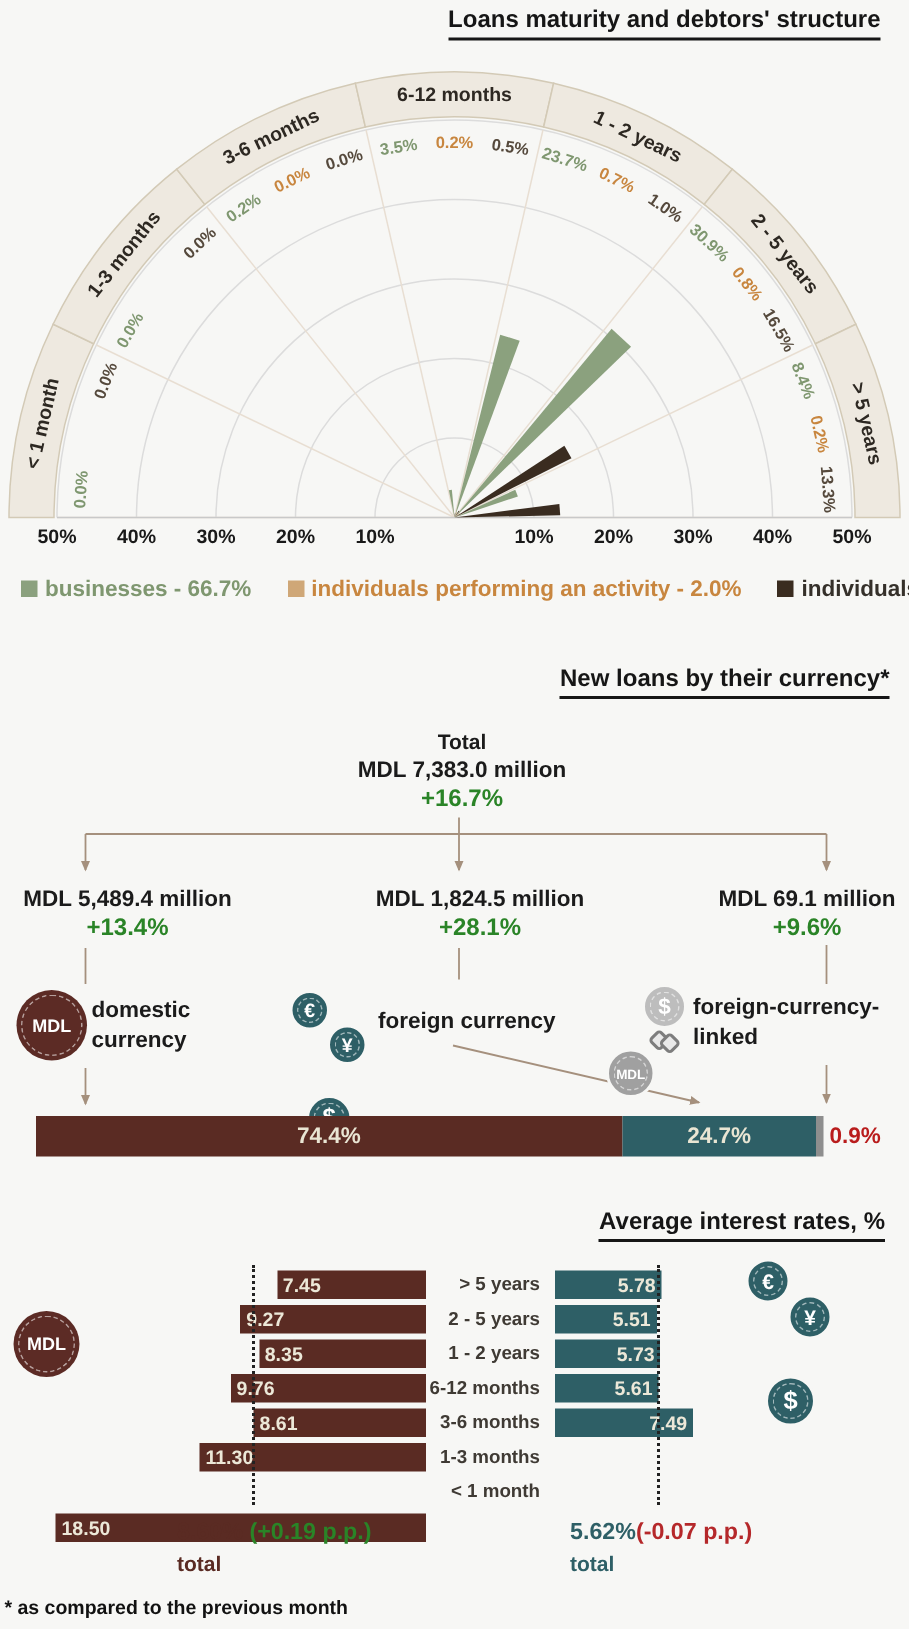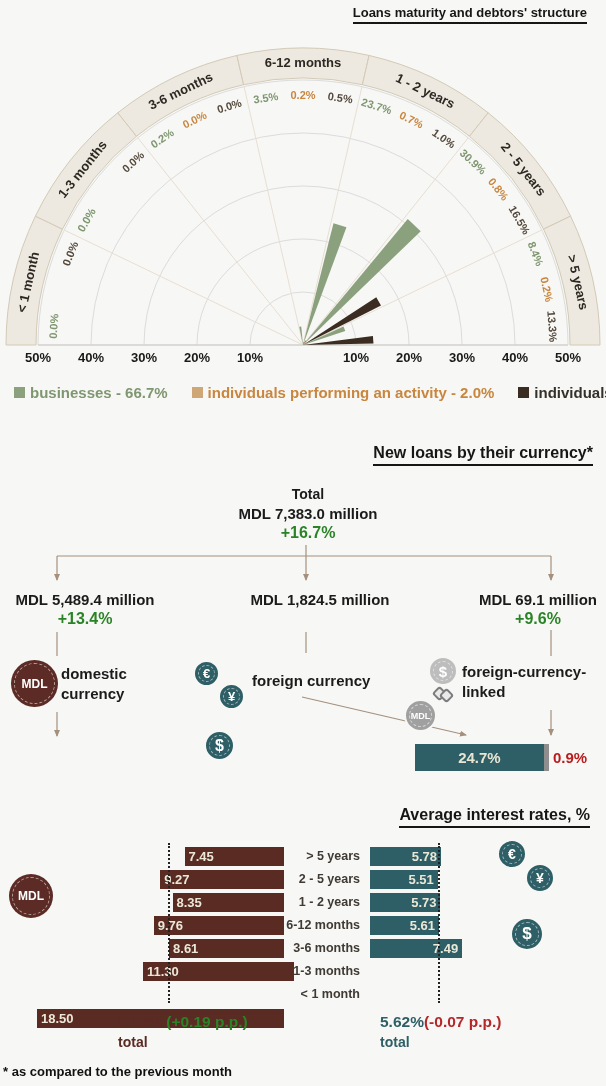--- a/index.html
+++ b/index.html
@@ -1,19 +1,19 @@
 <!DOCTYPE html>
 <html><head>
 <meta charset="utf-8">
 <style>
   html,body{margin:0;padding:0;}
   body{font-family:"Liberation Sans",sans-serif;background:#f7f7f5;}
   .page{position:relative;width:606px;height:1086px;background:#f7f7f5;overflow:hidden;font-weight:700;color:#1b1b1b;}
   .abs{position:absolute;}
-  .sec-title{font-size:13px;border-bottom:2.5px solid #161616;padding-bottom:2px;white-space:nowrap;color:#161616;}
+  .sec-title{font-size:16px;border-bottom:2.5px solid #161616;padding-bottom:2px;white-space:nowrap;color:#161616;}
   .sec-title.small{font-size:16px;}
   
   .legend{display:flex;gap:24px;align-items:center;font-size:15px;white-space:nowrap;}
   .leg-item{display:flex;align-items:center;gap:5px;}
   .sq{width:11px;height:11px;display:inline-block;}
   .sq-green{background:#8ba17e;}
   .sq-orange{background:#cfa777;}
   .sq-dark{background:#3a2c20;}
   .leg-green{color:#7f9770;}
   .leg-orange{color:#c8863f;}
@@ -170,20 +170,21 @@
       <path d="M302,157 L466,195" marker-end="url(#arr)"></path>
     </g>
   </svg>
 
   <div class="abs center-block" style="top:588px;left:5px;width:160px;">
     <div class="t-amount">MDL 5,489.4 million</div>
     <div class="t-change">+13.4%</div>
   </div>
   <div class="abs center-block" style="top:588px;left:240px;width:160px;">
     <div class="t-amount">MDL 1,824.5 million</div>
+    <div class="t-change">+28.1%</div>
   </div>
   <div class="abs center-block" style="top:588px;left:460px;width:156px;">
     <div class="t-amount">MDL 69.1 million</div>
     <div class="t-change">+9.6%</div>
   </div>
 
   <div class="abs coin coin-maroon" style="left:11px;top:660px;width:47px;height:47px;font-size:12px;">
       <span>MDL</span>
     </div>
   <div class="abs icon-label" style="left:61px;top:664px;width:86px;">domestic currency</div>
@@ -206,20 +207,21 @@
         <span>$</span>
       </span>
     <span class="coin gray-dark abs" style="left:0;top:13px;width:33px;height:33px;font-size:9px;">
         <span>MDL</span>
       </span>
     <span class="chain" style="left:30px;top:32px;"></span>
   </div>
   <div class="abs icon-label" style="left:462px;top:662px;width:150px;">foreign-currency-linked</div>
 
   <div class="abs" style="left:24px;top:744px;width:540px;height:27px;">
+      <div class="seg" style="left: 0px; width: 390.6px; background: rgb(90, 43, 35);">74.4%</div>
       <div class="seg" style="left: 390.6px; width: 129.675px; background: rgb(46, 95, 102);">24.7%</div>
       <div class="seg" style="left: 520.275px; width: 4.725px; background: rgb(142, 142, 142);"></div>
       <div class="seg-out-label" style="left: 529px;">0.9%</div>
     </div>
 
   <div class="abs sec-title small" style="top:806px;right:16px;">Average interest rates, %</div>
 
   <div class="abs coin coin-maroon" style="left:9px;top:827px;width:44px;height:44px;font-size:12px;">
       <span>MDL</span>
     </div>
@@ -245,21 +247,21 @@
       <div class="rate-bar fx" style="left: 370px; top: 23px; width: 67.773px; padding-left: 32px;">5.51</div>
       <div class="rate-bar mdl" style="left: 172.528px; top: 46px; width: 111.472px;">8.35</div>
       <div class="rate-cat" style="left: 250px; top: 46px;">1 - 2 years</div>
       <div class="rate-bar fx" style="left: 370px; top: 46px; width: 70.479px;">5.73</div>
       <div class="rate-bar mdl" style="left: 153.704px; top: 69px; width: 130.296px;">9.76</div>
       <div class="rate-cat" style="left: 250px; top: 69px;">6-12 months</div>
       <div class="rate-bar fx" style="left: 370px; top: 69px; width: 69.003px;">5.61</div>
       <div class="rate-bar mdl" style="left: 169.056px; top: 92px; width: 114.943px;">8.61</div>
       <div class="rate-cat" style="left: 250px; top: 92px;">3-6 months</div>
       <div class="rate-bar fx" style="left: 370px; top: 92px; width: 92.127px;">7.49</div>
-      <div class="rate-bar mdl" style="left: 143px; top: 115px; width: 150.855px;">11.30</div>
+      <div class="rate-bar mdl" style="left: 133px; top: 115px; width: 150.855px;">11.30</div>
       <div class="rate-cat" style="left: 250px; top: 115px;">1-3 months</div>
       <div class="rate-bar mdl" style="left: 37.025px; top: 138px; width: 246.975px; margin-top: 24px;">18.50</div>
       <div class="rate-cat" style="left: 250px; top: 138px;">&lt; 1 month</div>
     </div>
   <div class="dotted" style="left:168px;top:843px;height:160px;"></div>
   <div class="dotted" style="left:438px;top:843px;height:160px;"></div>
 
   <div class="abs" style="left:118px;top:1013px;">
     <div class="tot-line"><span class="tot-maroon">8.60%</span> <span class="tot-green">(+0.19 p.p.)</span></div>
     <div class="tot-word tot-maroon">total</div>

